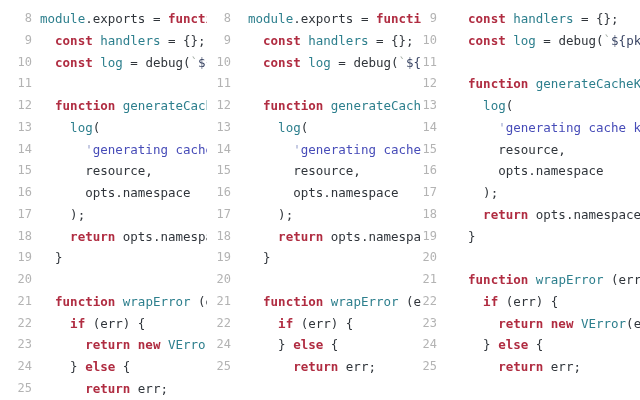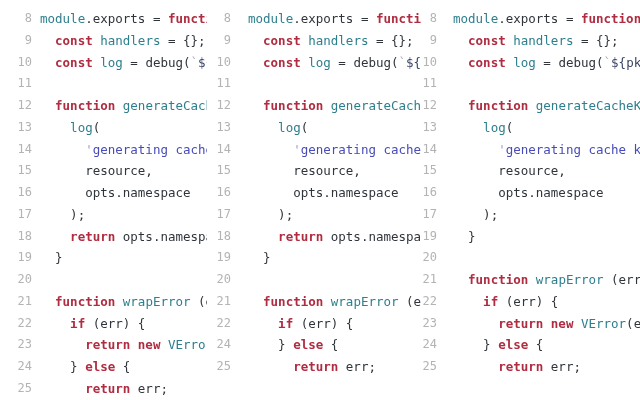--- a/index.html
+++ b/index.html
@@ -80,30 +80,30 @@
       <div class="row"><span class="ln">17</span><span class="code"><span class="t-pl">    );</span></span></div>
       <div class="row"><span class="ln">18</span><span class="code"><span class="t-pl">    </span><span class="t-kw">return</span><span class="t-pl"> opts.namespace</span></span></div>
       <div class="row"><span class="ln">19</span><span class="code"><span class="t-pl">  }</span></span></div>
       <div class="row"><span class="ln">20</span><span class="code"></span></div>
       <div class="row"><span class="ln">21</span><span class="code"><span class="t-pl">  </span><span class="t-kw">function</span><span class="t-pl"> </span><span class="t-id">wrapError</span><span class="t-pl"> (err, </span></span></div>
       <div class="row"><span class="ln">22</span><span class="code"><span class="t-pl">    </span><span class="t-kw">if</span><span class="t-pl"> (err) {</span></span></div>
       <div class="row"><span class="ln">24</span><span class="code"><span class="t-pl">    } </span><span class="t-kw">else</span><span class="t-pl"> {</span></span></div>
       <div class="row"><span class="ln">25</span><span class="code"><span class="t-pl">      </span><span class="t-kw">return</span><span class="t-pl"> err;</span></span></div>
     </div>
     <div class="pane pane3">
-      <div class="row"><span class="ln">8</span><span class="code"><span class="t-id">module</span><span class="t-pl">.exports = </span><span class="t-kw">function</span></span></div>
       <div class="row"><span class="ln">9</span><span class="code"><span class="t-pl">  </span><span class="t-kw">const</span><span class="t-pl"> </span><span class="t-id">handlers</span><span class="t-pl"> = {};</span></span></div>
       <div class="row"><span class="ln">10</span><span class="code"><span class="t-pl">  </span><span class="t-kw">const</span><span class="t-pl"> </span><span class="t-id">log</span><span class="t-pl"> = debug(</span><span class="t-tpl">`</span><span class="t-itp">${pkg.</span></span></div>
       <div class="row"><span class="ln">11</span><span class="code"></span></div>
       <div class="row"><span class="ln">12</span><span class="code"><span class="t-pl">  </span><span class="t-kw">function</span><span class="t-pl"> </span><span class="t-id">generateCacheKey</span></span></div>
       <div class="row"><span class="ln">13</span><span class="code"><span class="t-pl">    </span><span class="t-id">log</span><span class="t-pl">(</span></span></div>
       <div class="row"><span class="ln">14</span><span class="code"><span class="t-pl">      </span><span class="t-qt">'</span><span class="t-str">generating cache key for</span></span></div>
       <div class="row"><span class="ln">15</span><span class="code"><span class="t-pl">      resource,</span></span></div>
       <div class="row"><span class="ln">16</span><span class="code"><span class="t-pl">      opts.namespace</span></span></div>
       <div class="row"><span class="ln">17</span><span class="code"><span class="t-pl">    );</span></span></div>
+      <div class="row"><span class="ln">18</span><span class="code"><span class="t-pl">    </span><span class="t-kw">return</span><span class="t-pl"> opts.namespace</span></span></div>
       <div class="row"><span class="ln">19</span><span class="code"><span class="t-pl">  }</span></span></div>
       <div class="row"><span class="ln">20</span><span class="code"></span></div>
       <div class="row"><span class="ln">21</span><span class="code"><span class="t-pl">  </span><span class="t-kw">function</span><span class="t-pl"> </span><span class="t-id">wrapError</span><span class="t-pl"> (err, </span></span></div>
       <div class="row"><span class="ln">22</span><span class="code"><span class="t-pl">    </span><span class="t-kw">if</span><span class="t-pl"> (err) {</span></span></div>
       <div class="row"><span class="ln">23</span><span class="code"><span class="t-pl">      </span><span class="t-kw">return</span><span class="t-pl"> </span><span class="t-kw">new</span><span class="t-pl"> </span><span class="t-id">VError</span><span class="t-pl">(err</span></span></div>
       <div class="row"><span class="ln">24</span><span class="code"><span class="t-pl">    } </span><span class="t-kw">else</span><span class="t-pl"> {</span></span></div>
       <div class="row"><span class="ln">25</span><span class="code"><span class="t-pl">      </span><span class="t-kw">return</span><span class="t-pl"> err;</span></span></div>
     </div>
   </div>
 

